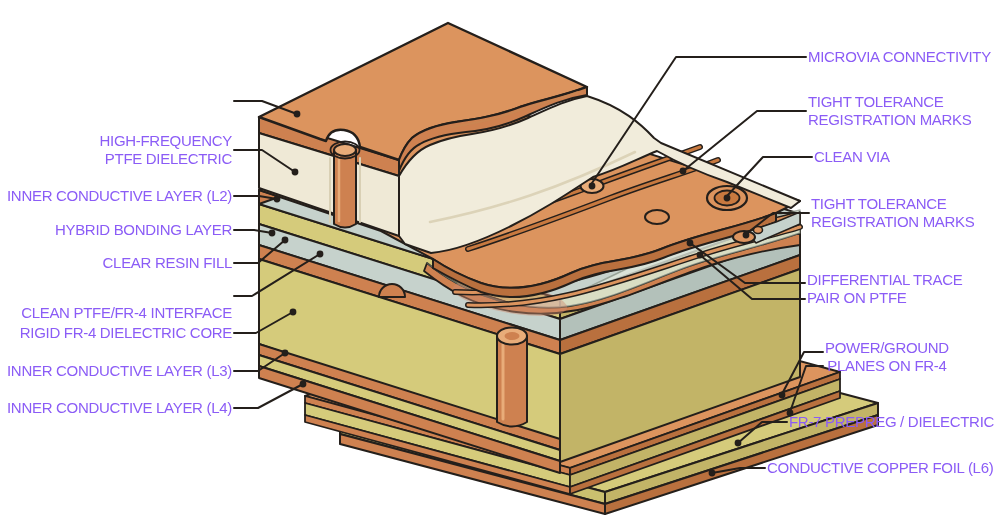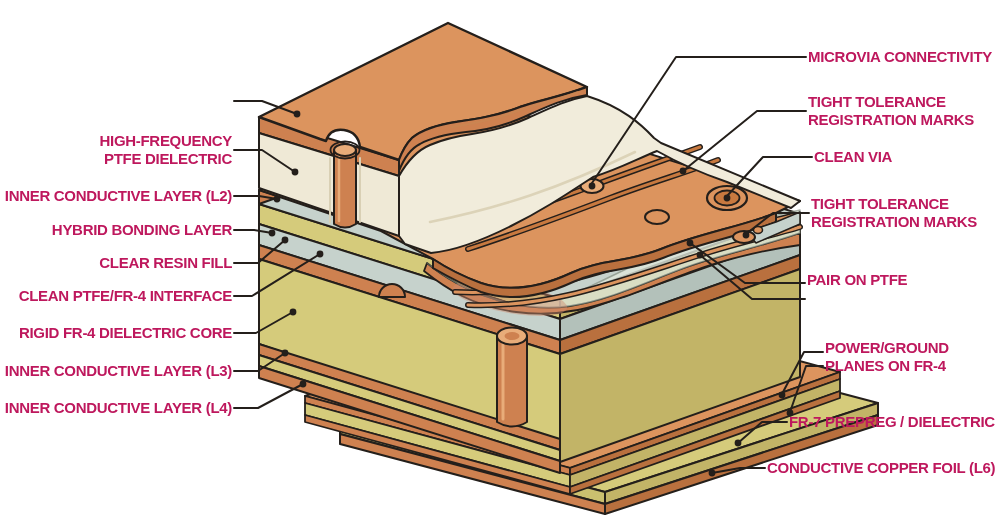--- a/index.html
+++ b/index.html
@@ -1,19 +1,19 @@
 <!DOCTYPE html>
 <html><head>
 <meta charset="utf-8">
 <style>
   html,body{margin:0;padding:0;background:#ffffff;}
   #stage{position:relative;width:1002px;height:515px;background:#ffffff;overflow:hidden;
          font-family:"Liberation Sans", sans-serif;}
   #art{position:absolute;left:0;top:0;}
-  .lbl{position:absolute;color:#be185d;font-weight:bold;font-size:15px;line-height:18px;
+  .lbl{position:absolute;color:#8b5cf6;font-weight:normal;font-size:15px;line-height:18px;
        letter-spacing:-0.3px;white-space:nowrap;}
   .lbl.left{text-align:right;}
   .lbl.right{text-align:left;}
   .lbl span{display:block;}
 </style>
 </head>
 <body>
 
 <div id="stage">
 
@@ -208,21 +208,21 @@
     </div>
   <div class="lbl left" style="right:770px;top:187px;">
       <span>INNER CONDUCTIVE LAYER (L2)</span>
     </div>
   <div class="lbl left" style="right:770px;top:221px;">
       <span>HYBRID BONDING LAYER</span>
     </div>
   <div class="lbl left" style="right:770px;top:254px;">
       <span>CLEAR RESIN FILL</span>
     </div>
-  <div class="lbl left" style="right:770px;top:287px;">
+  <div class="lbl left" style="right:770px;top:304px;">
       <span>CLEAN PTFE/FR-4 INTERFACE</span>
     </div>
   <div class="lbl left" style="right:770px;top:324px;">
       <span>RIGID FR-4 DIELECTRIC CORE</span>
     </div>
   <div class="lbl left" style="right:770px;top:362px;text-align:right;">
       <span>INNER CONDUCTIVE LAYER (L3)</span>
     </div>
   <div class="lbl left" style="right:770px;top:399px;">
       <span>INNER CONDUCTIVE LAYER (L4)</span>
@@ -236,23 +236,24 @@
       <span>REGISTRATION MARKS</span>
     </div>
   <div class="lbl right" style="left:814px;top:148px;">
       <span>CLEAN VIA</span>
     </div>
   <div class="lbl right" style="left:811px;top:195px;">
       <span>TIGHT TOLERANCE</span>
       <span>REGISTRATION MARKS</span>
     </div>
   <div class="lbl right" style="left:807px;top:271px;">
+      <span>DIFFERENTIAL TRACE</span>
       <span>PAIR ON PTFE</span>
     </div>
-  <div class="lbl right" style="left:825px;top:339px;">
+  <div class="lbl right" style="left:825px;top:339px;text-align:center;">
       <span>POWER/GROUND</span>
       <span>PLANES ON FR-4</span>
     </div>
   <div class="lbl right" style="left:789px;top:413px;">
       <span>FR-7 PREPREG / DIELECTRIC</span>
     </div>
   <div class="lbl right" style="left:767px;top:459px;text-align:center;">
       <span>CONDUCTIVE COPPER FOIL (L6)</span>
     </div>
 

